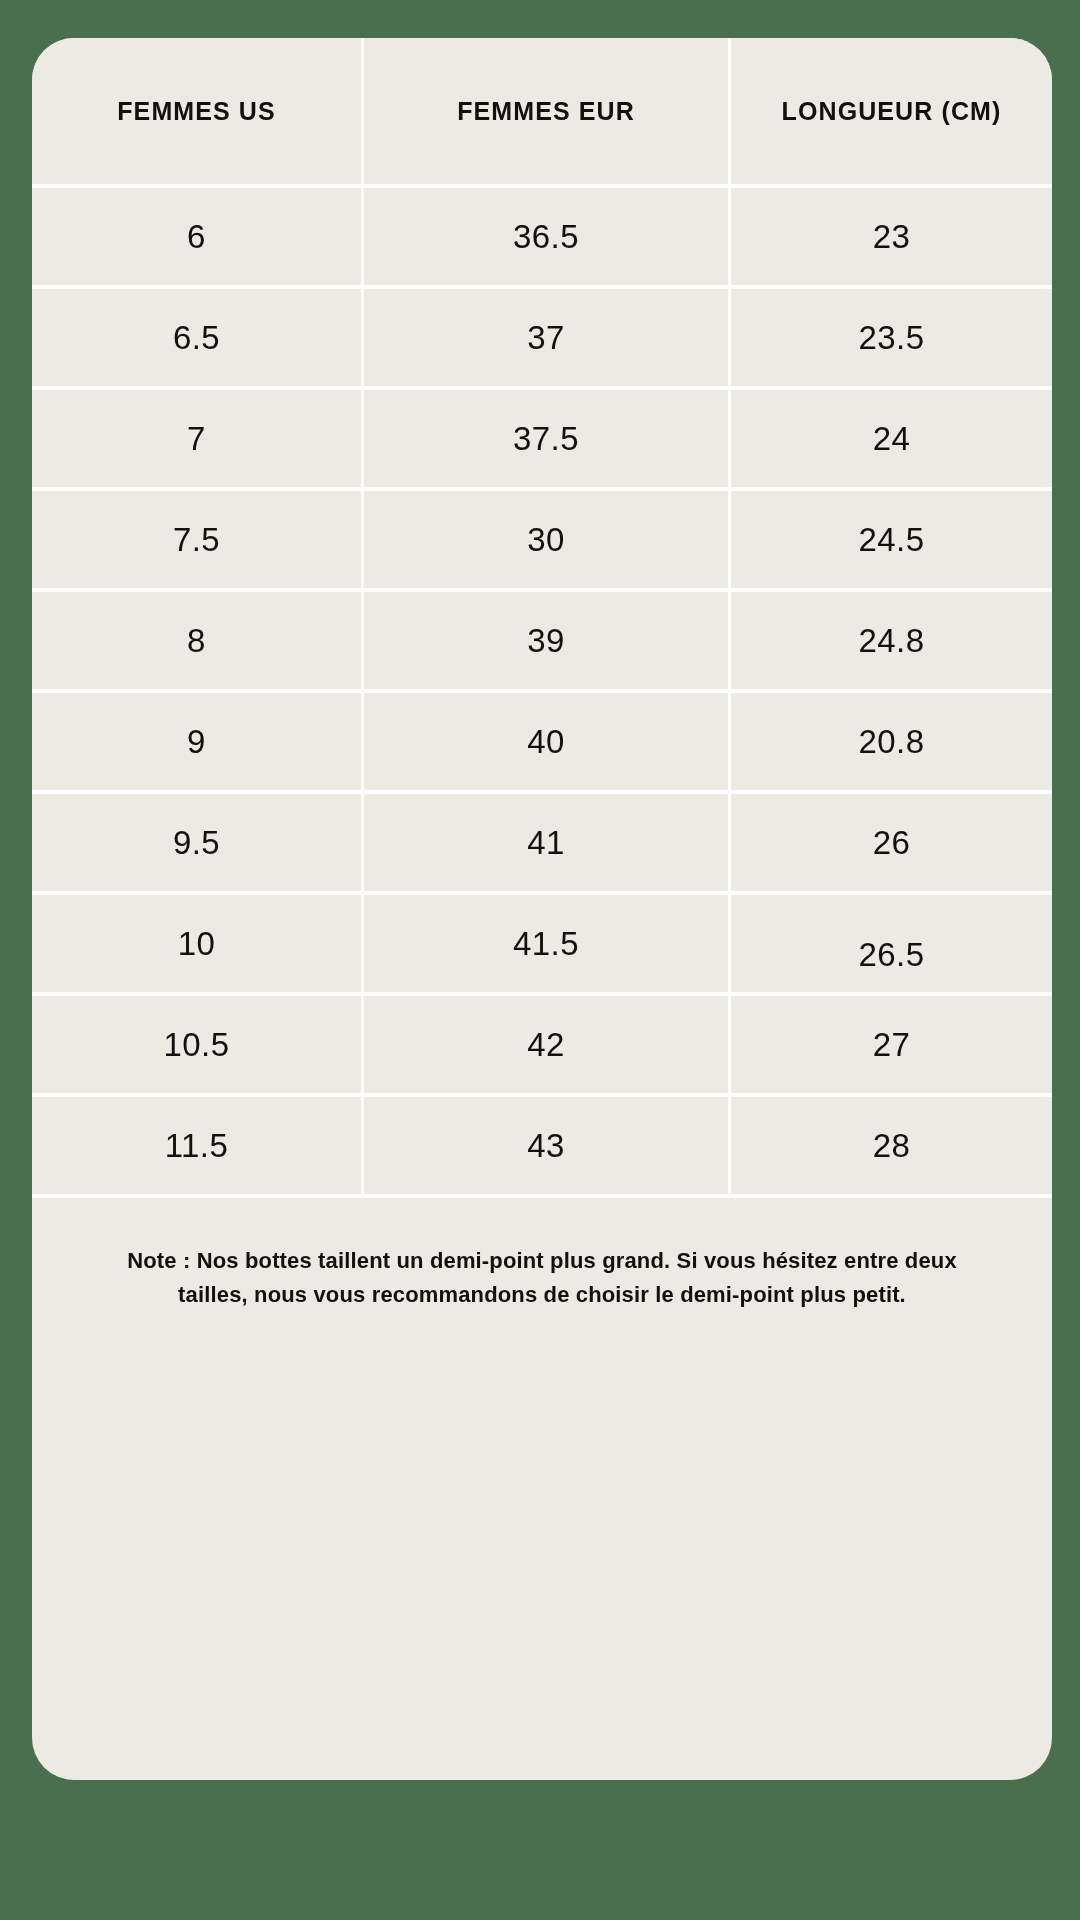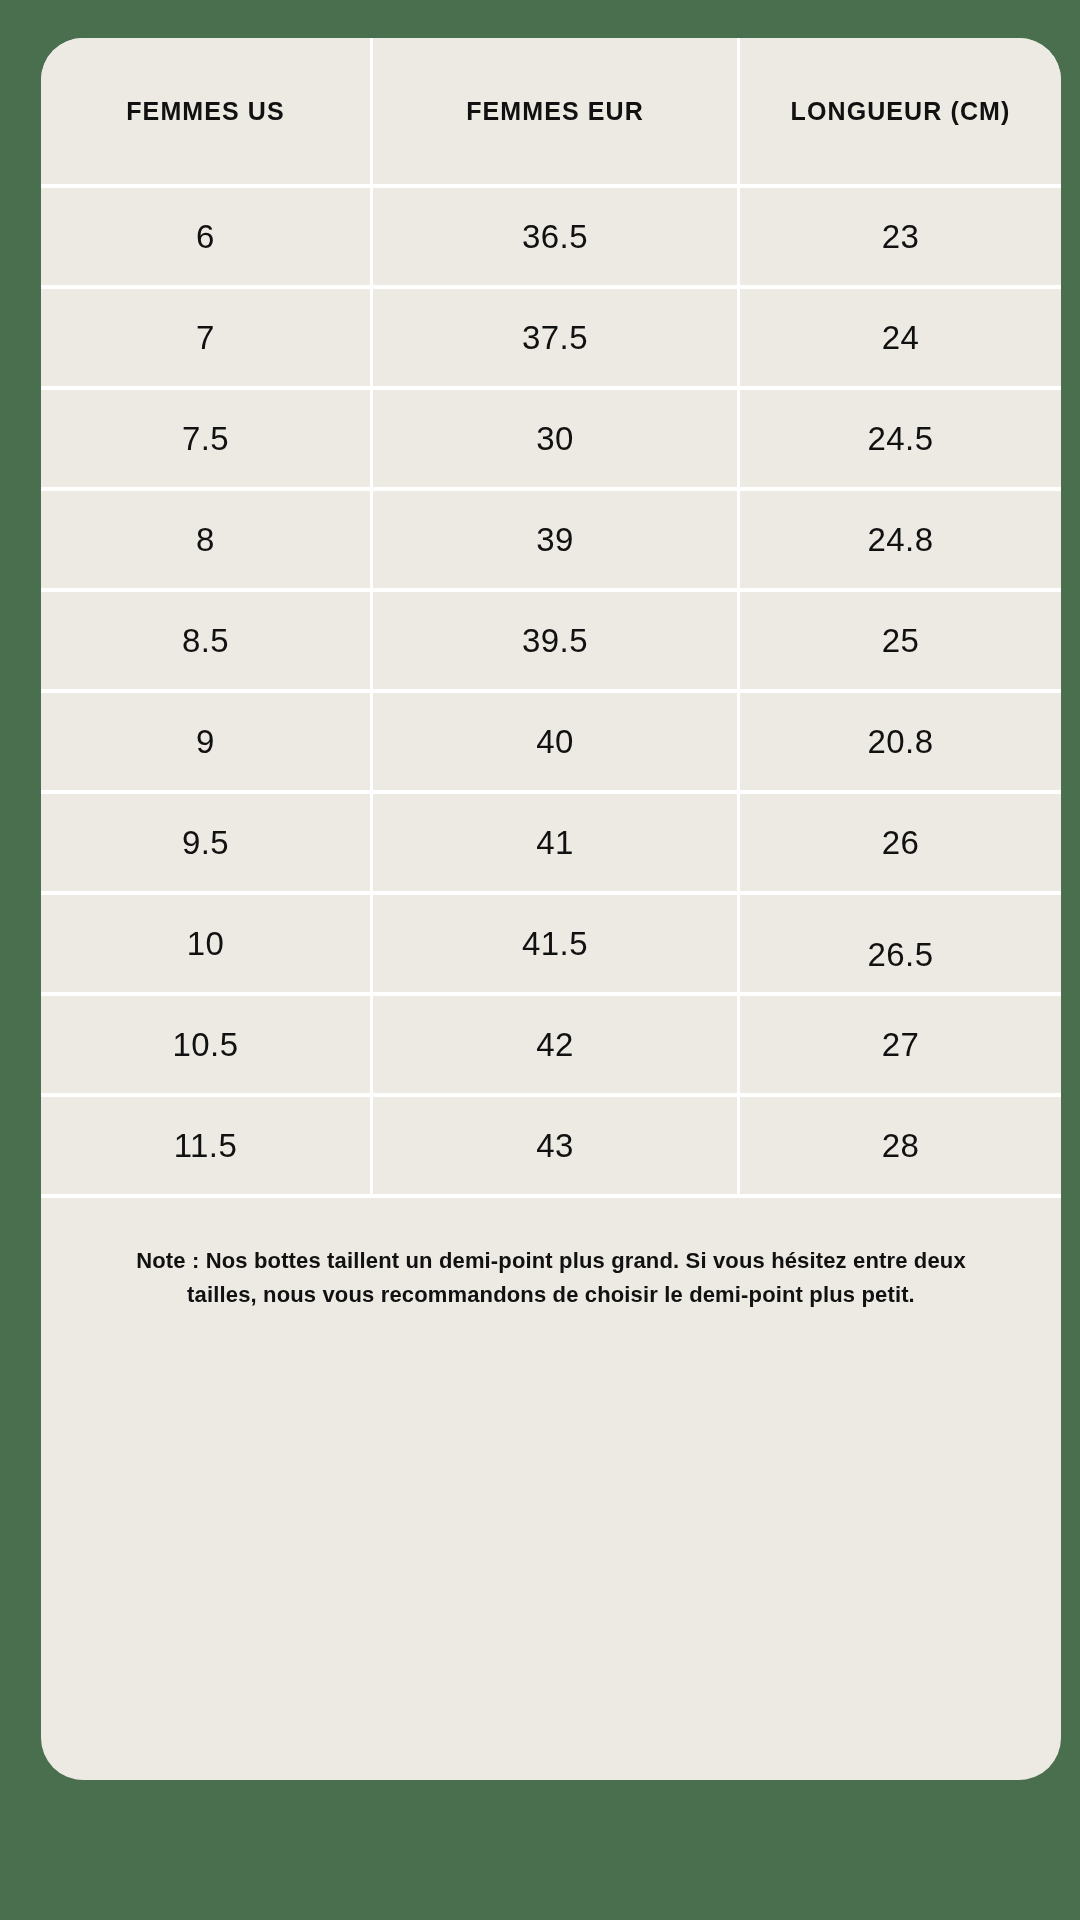--- a/index.html
+++ b/index.html
@@ -17,21 +17,21 @@
     position: relative;
     width: 1080px;
     height: 1920px;
     background: #4a6f4e;
     overflow: hidden;
   }
 
   
   .size-card {
     position: absolute;
-    left: 41px;
+    left: 32px;
     top: 38px;
     width: 1020px;
     height: 1742px;
     background: #edeae3;
     border-radius: 42px;
     overflow: hidden;
     box-sizing: border-box;
   }
 
   
@@ -134,38 +134,38 @@
         </tr>
       </thead>
 
       <tbody>
         <tr>
           <td>6</td>
           <td>36.5</td>
           <td>23</td>
         </tr>
         <tr>
+          <td>6.5</td>
+          <td>37</td>
+          <td>23.5</td>
+        </tr>
+        <tr>
           <td>7</td>
           <td>37.5</td>
           <td>24</td>
         </tr>
         <tr>
           <td>7.5</td>
           <td>30</td>
           <td>24.5</td>
         </tr>
         <tr>
           <td>8</td>
           <td>39</td>
           <td>24.8</td>
-        </tr>
-        <tr>
-          <td>8.5</td>
-          <td>39.5</td>
-          <td>25</td>
         </tr>
         <tr>
           <td>9</td>
           <td>40</td>
           <td>20.8</td>
         </tr>
         <tr>
           <td>9.5</td>
           <td>41</td>
           <td>26</td>

